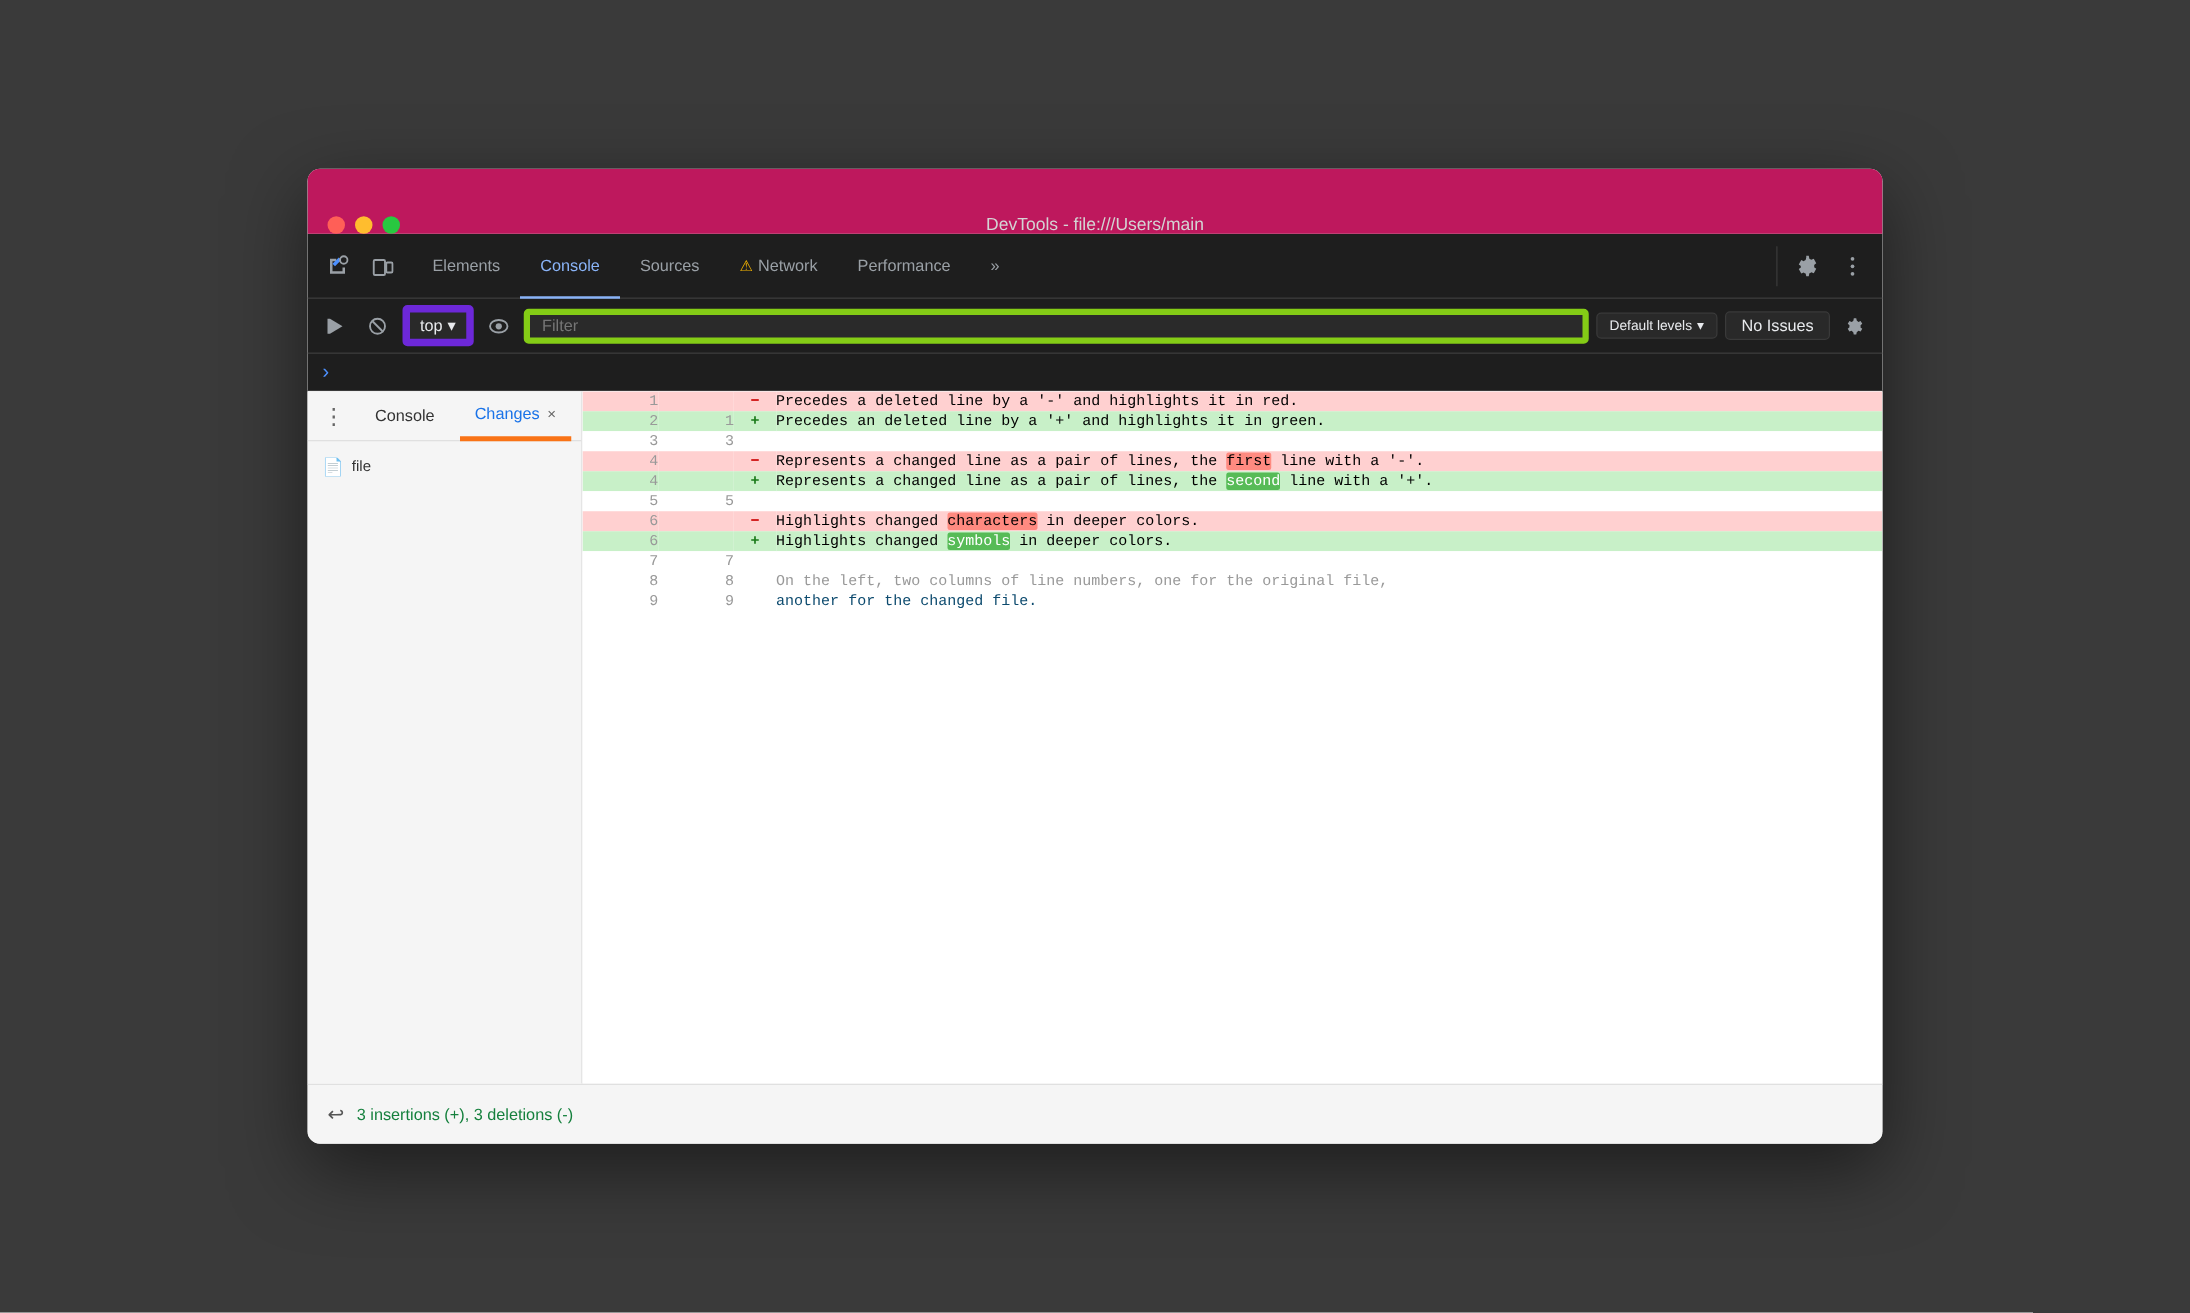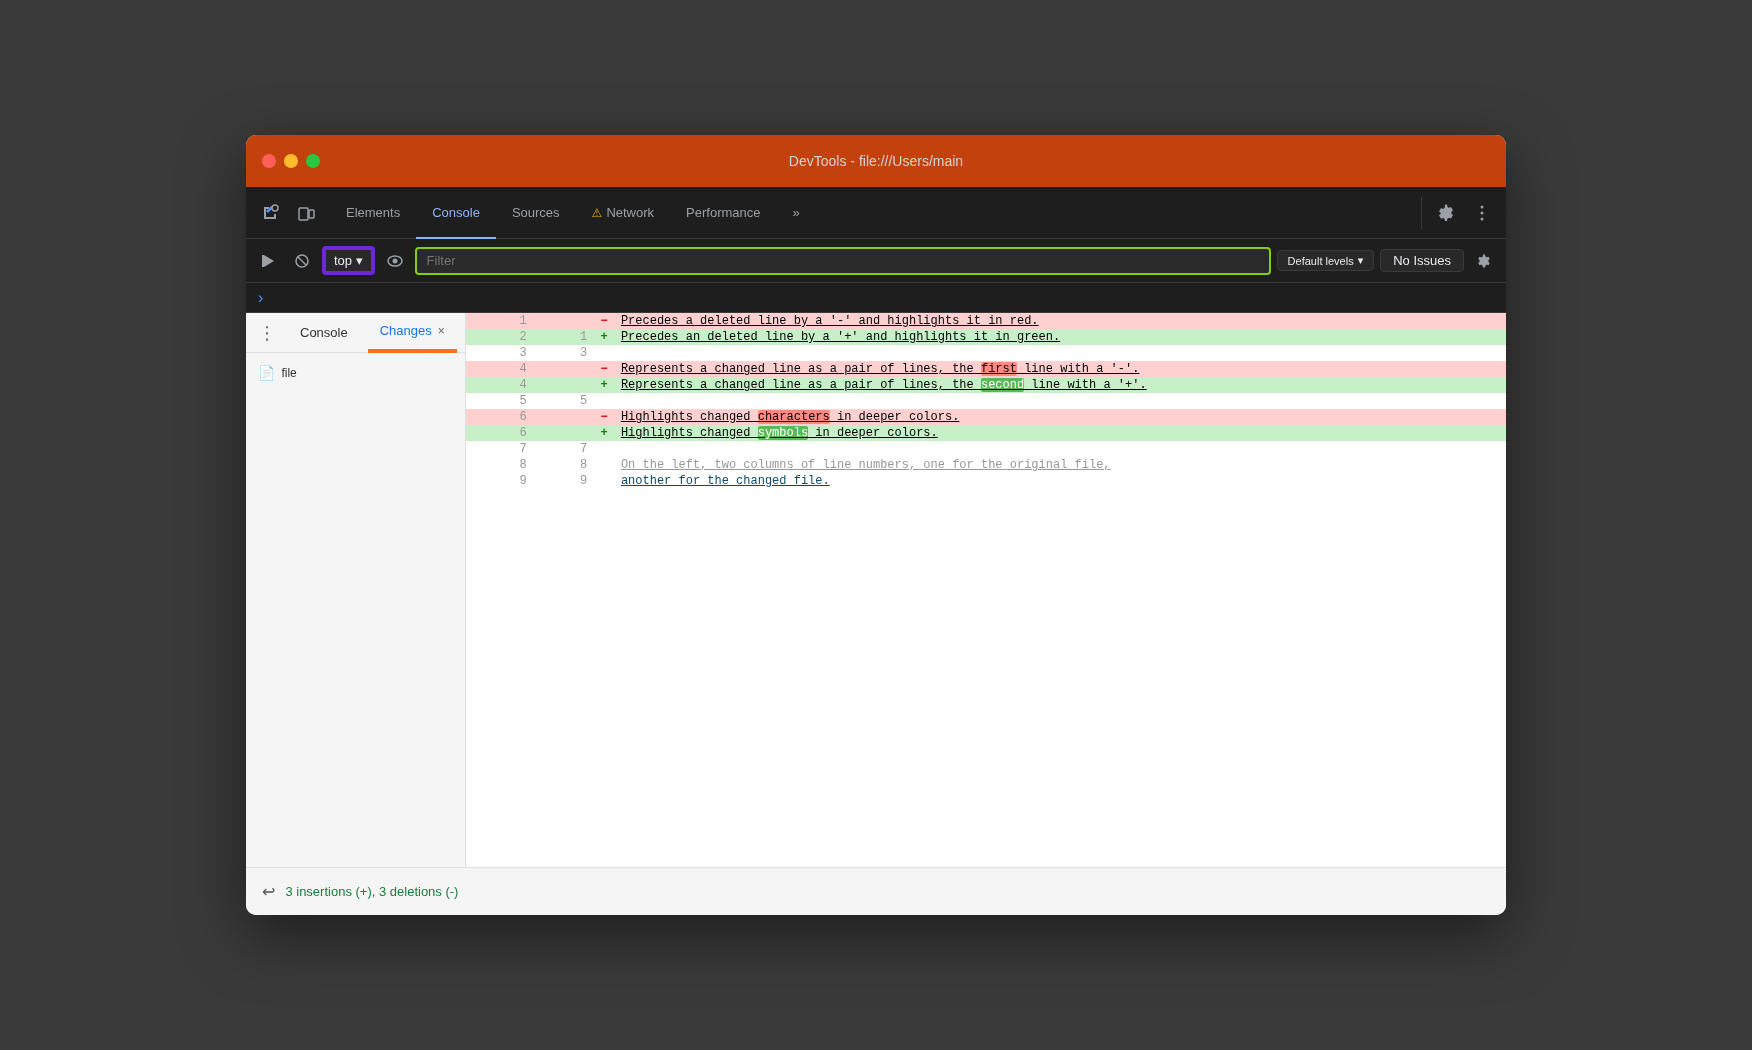--- a/index.html
+++ b/index.html
@@ -17,24 +17,24 @@
       height: 780px;
       background: #f5f5f5;
       border-radius: 10px;
       box-shadow: 0 20px 60px rgba(0,0,0,0.5);
       overflow: hidden;
       display: flex;
       flex-direction: column;
     }
     
     .title-bar {
-      background: #c2410c;
+      background: #be185d;
       height: 52px;
       display: flex;
-      align-items: center;
+      align-items: flex-end;
       padding: 0 16px;
       position: relative;
       flex-shrink: 0;
     }
     .traffic-lights {
       display: flex;
       gap: 8px;
       align-items: center;
     }
     .traffic-light {
@@ -141,32 +141,32 @@
       border-radius: 4px;
       cursor: pointer;
       color: #9aa0a6;
       font-size: 14px;
       border: 1px solid transparent;
     }
     .top-dropdown {
       display: flex;
       align-items: center;
       background: rgba(255,255,255,0.05);
-      border: 4px solid #6d28d9;
+      border: 6px solid #6d28d9;
       border-radius: 4px;
       padding: 3px 8px;
       color: #e8eaed;
       font-size: 13px;
       cursor: pointer;
       gap: 4px;
     }
     .filter-input {
       flex: 1;
       background: #2a2a2a;
-      border: 2px solid #84cc16;
+      border: 5px solid #84cc16;
       border-radius: 4px;
       padding: 4px 10px;
       color: #e5e5e5;
       font-size: 13px;
       height: 28px;
       outline: none;
     }
     .default-levels-btn {
       display: flex;
       align-items: center;
@@ -308,21 +308,20 @@
     }
     .line-sign {
       text-align: center;
       min-width: 20px;
       padding: 0 4px;
       font-weight: bold;
     }
     .line-content {
       padding-left: 4px;
       padding-right: 16px;
-      text-decoration: underline;
     }
     
     .row-deleted td { background: #ffd0d0; }
     .row-deleted .line-sign { color: #c00; }
     .deleted-highlight {
       background: #ff8a80;
       border-radius: 2px;
     }
     
     .row-inserted td { background: #c8f0c8; }

